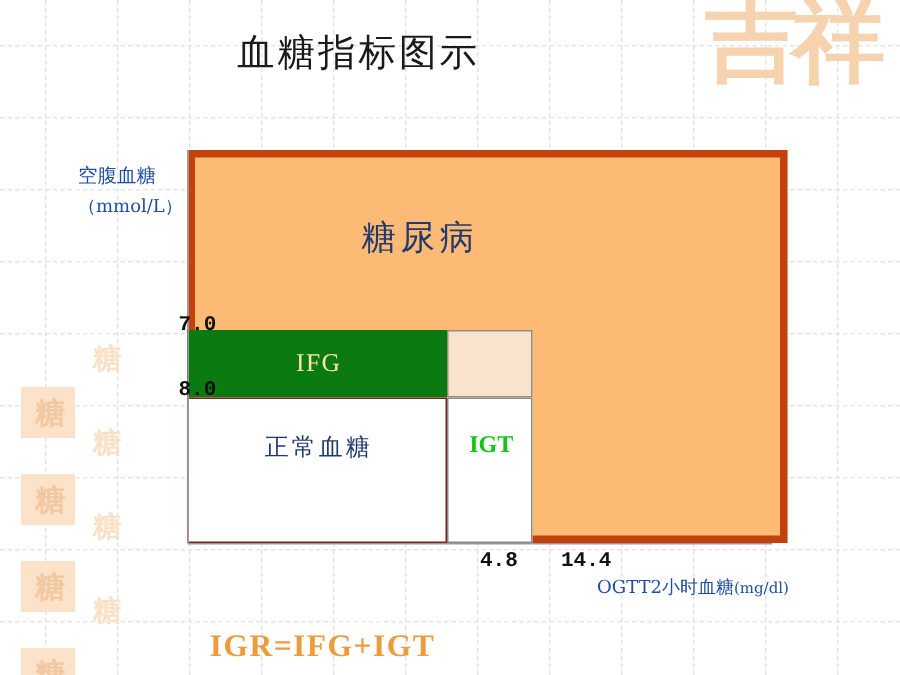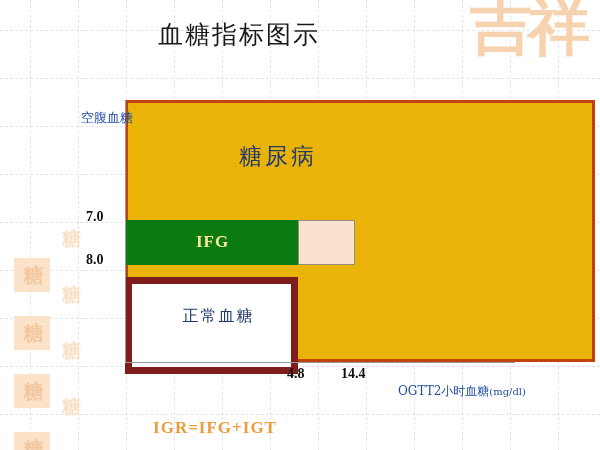--- a/index.html
+++ b/index.html
@@ -30,33 +30,33 @@
   
   #title{
     position:absolute;left:0;top:18px;width:478px;text-align:center;
     font-size:25px;color:#1a1a1a;letter-spacing:2px;z-index:3;
     font-family:"DejaVu Serif","Liberation Serif",serif;
   }
 
   
   #chart{position:absolute;left:125px;top:100px;width:390px;height:262px;z-index:2;}
   #diabetes-region{
-    position:absolute;left:0;top:0;width:470px;height:262px;
-    background:#eab308;border:3px solid #c2410c;box-sizing:border-box;
+    position:absolute;left:0;top:0;width:400px;height:262px;
+    background:#fdba74;border:5px solid #c2410c;box-sizing:border-box;
   }
   #diabetes-label{
     position:absolute;left:0;top:38px;width:300px;text-align:center;
     font-size:23px;color:#233a6c;letter-spacing:3px;
     font-family:"DejaVu Serif","Liberation Serif",serif;
   }
 
   
   #normal-region{
-    position:absolute;left:0;top:177px;width:173px;height:97px;
-    background:#ffffff;border:7px solid #7f1d1d;box-sizing:border-box;
+    position:absolute;left:0;top:165px;width:173px;height:97px;
+    background:#ffffff;border:1px solid #7f1d1d;box-sizing:border-box;
   }
   #normal-label{
     position:absolute;left:0;top:22px;width:173px;text-align:center;
     font-size:16px;color:#233a6c;letter-spacing:2px;
     font-family:"DejaVu Serif","Liberation Serif",serif;
   }
 
   
   #igt-region{
     position:absolute;left:173px;top:165px;width:57px;height:97px;
@@ -68,54 +68,54 @@
     font-family:"Liberation Serif",serif;
   }
 
   
   #ifg-region{
     position:absolute;left:0;top:120px;width:173px;height:45px;
     background:#0b7a10;border:1px solid #0b7a10;box-sizing:border-box;
   }
   #ifg-label{
     position:absolute;left:0;top:11px;width:173px;text-align:center;
-    font-size:17px;color:#fbe6a0;font-weight:bold;letter-spacing:1px;
+    font-size:17px;color:#fbe6a0;font-weight:normal;letter-spacing:1px;
     font-family:"Liberation Serif",serif;
   }
 
   
   #ifg-igt-overlap{
     position:absolute;left:173px;top:120px;width:57px;height:45px;
     background:#fae3ce;border:1px solid #9a8a78;box-sizing:border-box;
   }
 
   
   #y-axis-line{position:absolute;left:125px;top:100px;width:0;height:262px;
                border-left:1px solid #9a9a9a;z-index:3;}
   #x-axis-line{position:absolute;left:125px;top:362px;width:390px;height:0;
                border-top:1px solid #9a9a9a;z-index:3;}
 
   .axis-title{position:absolute;color:#1f4ea1;z-index:4;
               font-family:"DejaVu Serif","Liberation Serif",serif;}
-  #y-axis-title{left:52px;top:108px;width:72px;text-align:center;font-size:13px;line-height:1.5;margin-left:19px;}
+  #y-axis-title{left:52px;top:108px;width:72px;font-size:13px;line-height:1.5;}
   #y-axis-title .unit{font-size:12px;}
   #x-axis-title{left:398px;top:383px;font-size:12px;white-space:nowrap;}
   #x-axis-title .unit{font-size:10px;}
 
   .tick{position:absolute;font-size:14px;font-weight:bold;color:#111;z-index:4;
-        font-family:Liberation Serif, serif;}
+        font-family:Liberation Mono, monospace;margin-left:33px;}
   #tick-70{left:86px;top:209px;}
   #tick-61{left:86px;top:252px;}
   #tick-78{left:287px;top:366px;}
   #tick-111{left:341px;top:366px;}
 
   
   #formula{
     position:absolute;left:0;top:418px;width:430px;text-align:center;
-    font-size:17px;color:#ec9c3c;font-weight:bold;letter-spacing:1px;z-index:4;
+    font-size:21px;color:#ec9c3c;font-weight:bold;letter-spacing:1px;z-index:4;
     font-family:"Liberation Serif",serif;
   }
 </style>
 </head>
 <body>
 
 <div id="guides">
   <div class="vguide" style="left:30px"></div>
   <div class="vguide" style="left:78px"></div>
   <div class="vguide" style="left:126px"></div>
@@ -165,28 +165,32 @@
   <div id="ifg-region">
     <div id="ifg-label">IFG</div>
   </div>
 
   <div id="ifg-igt-overlap"></div>
 
   <div id="normal-region">
     <div id="normal-label">正常血糖</div>
   </div>
 
+  <div id="igt-region">
+    <div id="igt-label">IGT</div>
+  </div>
 
 </div>
 
 <div id="y-axis-line"></div>
 <div id="x-axis-line"></div>
 
 <div class="axis-title" id="y-axis-title">
   <div>空腹血糖</div>
+  <div class="unit">（mmol/L）</div>
 </div>
 <div class="axis-title" id="x-axis-title">
   <span>OGTT2小时血糖</span><span class="unit">(mg/dl)</span>
 </div>
 
 <div class="tick" id="tick-70">7.0</div>
 <div class="tick" id="tick-61">8.0</div>
 <div class="tick" id="tick-78">4.8</div>
 <div class="tick" id="tick-111">14.4</div>
 

